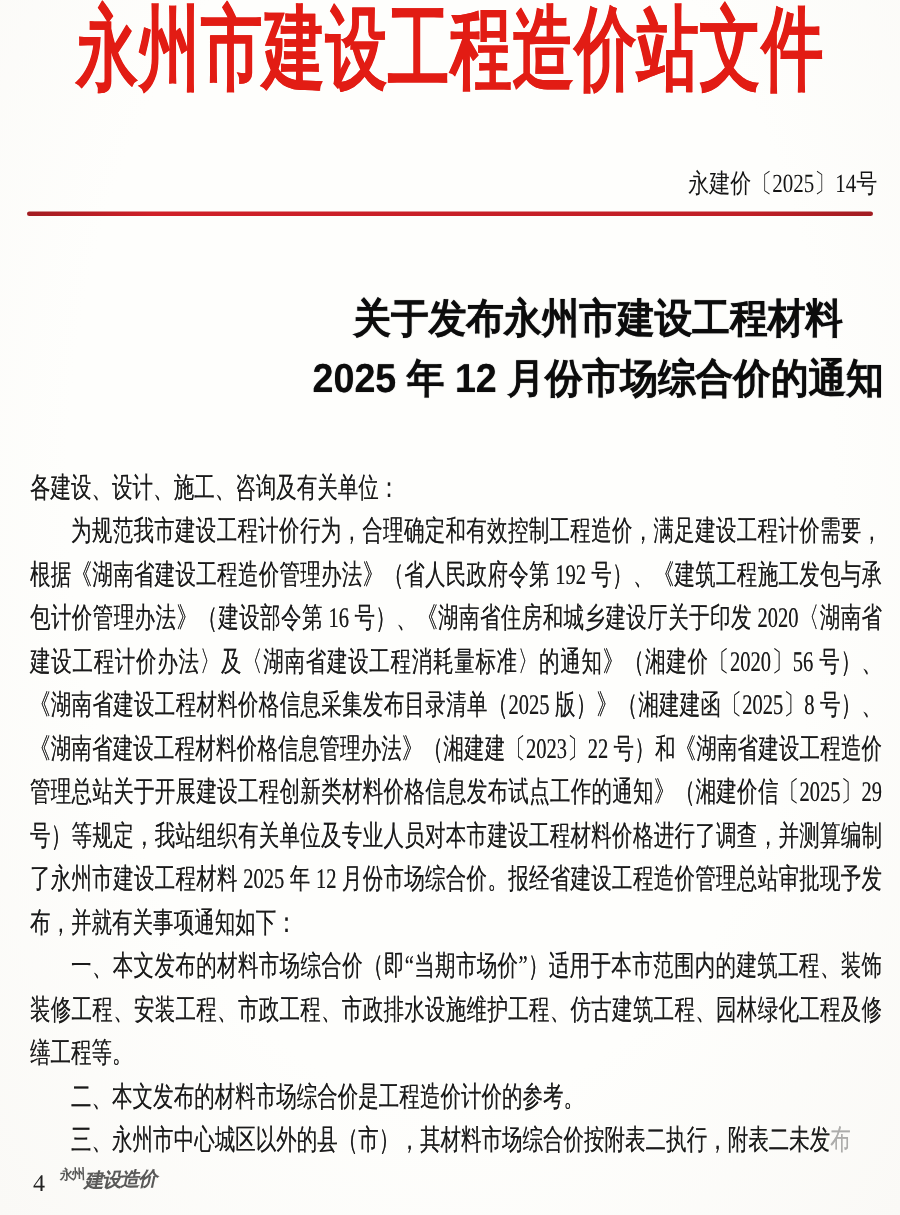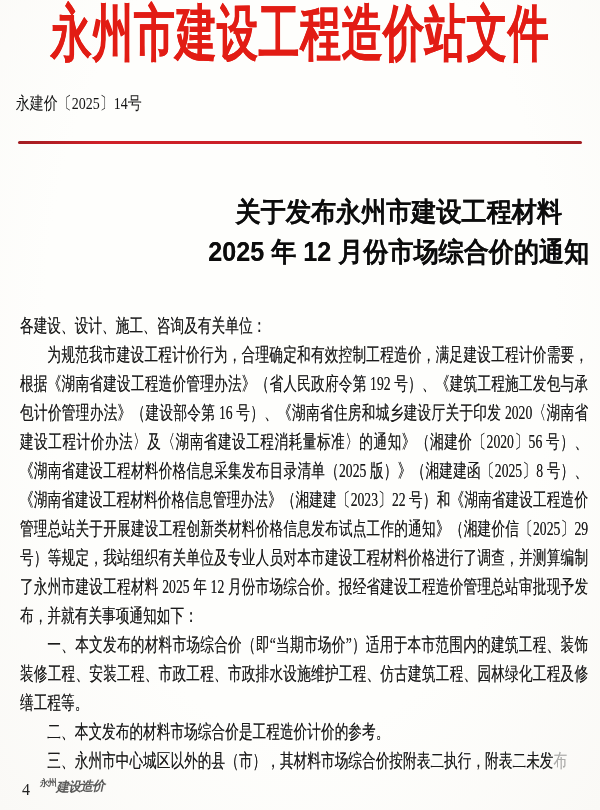--- a/index.html
+++ b/index.html
@@ -37,25 +37,25 @@
     white-space: nowrap;
     transform: scaleX(0.67);
     transform-origin: center top;
     text-shadow: 0.5px 0 0 #e21c14;
     letter-spacing: 1px;
   }
 
   
   .docnum-wrap {
     position: absolute;
-    top: 92px;
+    top: 111px;
     left: 0;
     width: 600px;
     display: flex;
-    justify-content: flex-start;
+    justify-content: flex-end;
   }
   .doc-number {
     font-size: 17.5px;
     line-height: 22px;
     white-space: nowrap;
     transform: scaleX(0.8);
     transform-origin: center top;
     color: #141414;
   }
 

